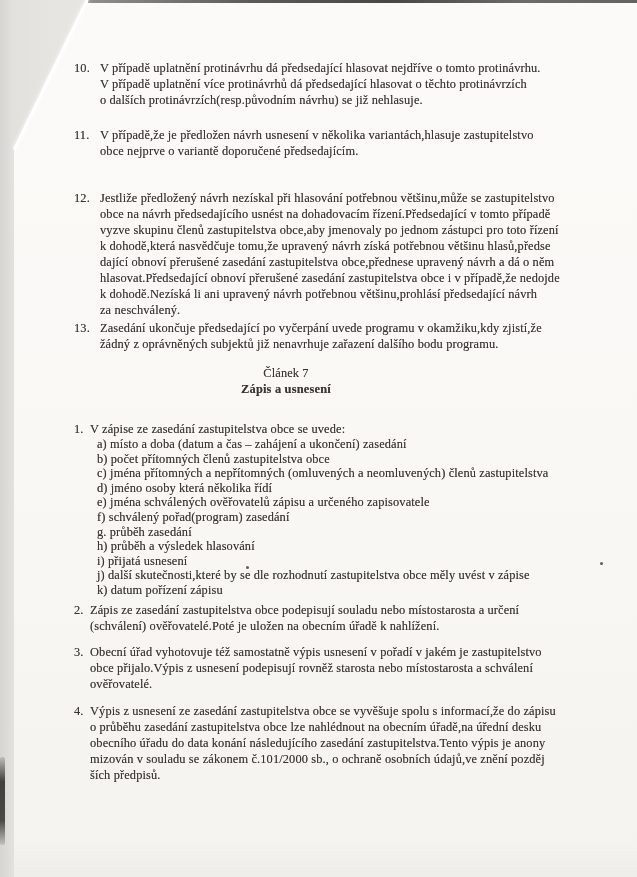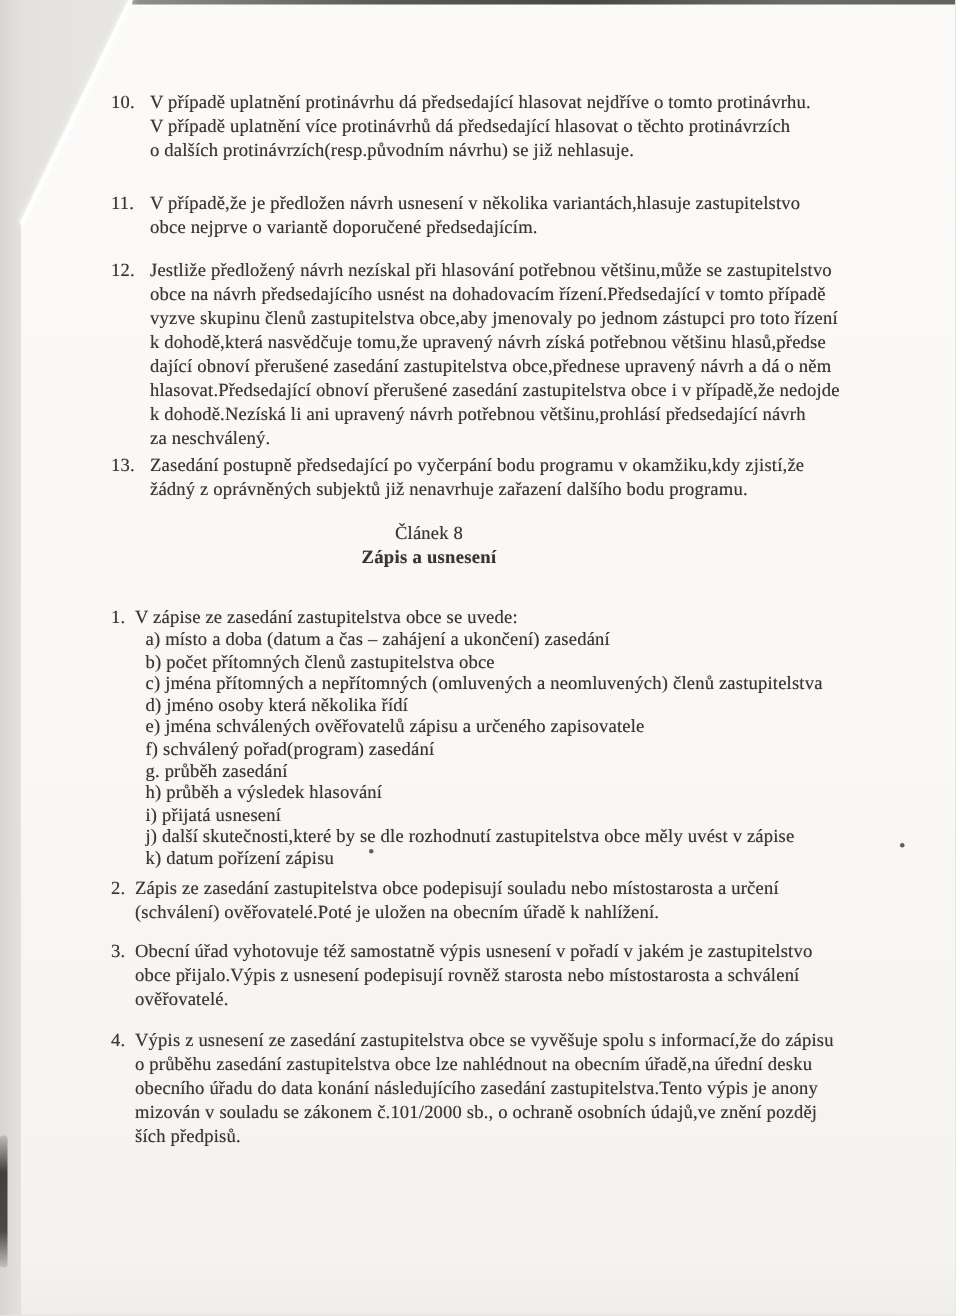--- a/index.html
+++ b/index.html
@@ -31,21 +31,21 @@
   .content{
     position:absolute;left:74px;top:60px;width:540px;
     color:#3a3531;font-size:12.4px;line-height:16px;letter-spacing:.12px;
     text-shadow:0 0 .5px rgba(58,53,49,.55);
   }
   .line{white-space:nowrap;}
   .para{position:relative;}
   #top-list .para{padding-left:26px;}
   #top-list .para .num{position:absolute;left:0;top:0;}
   #top-list .para:nth-child(1){margin-bottom:19px;}
-  #top-list .para:nth-child(2){margin-bottom:13px;}
+  #top-list .para:nth-child(2){margin-bottom:31px;}
   #top-list .para:nth-child(3){margin-bottom:2px;}
   .heading{width:424px;text-align:center;margin-top:13px;}
   .heading .title{font-weight:bold;letter-spacing:.2px;}
   #bottom-list{margin-top:24px;}
   #bottom-list .para{padding-left:16px;}
   #bottom-list .para .num{position:absolute;left:0;top:0;}
   #bottom-list .para:nth-child(1){margin-bottom:4px;}
   #bottom-list .para:nth-child(2){margin-bottom:10px;}
   #bottom-list .para:nth-child(3){margin-bottom:11px;}
   .sub{padding-left:7px;line-height:14.6px;white-space:nowrap;}
@@ -83,26 +83,26 @@
             <div class="line">obce na návrh předsedajícího usnést na dohadovacím řízení.Předsedající v tomto případě</div>
             <div class="line">vyzve skupinu členů zastupitelstva obce,aby jmenovaly po jednom zástupci pro toto řízení</div>
             <div class="line">k dohodě,která nasvědčuje tomu,že upravený návrh získá potřebnou většinu hlasů,předse</div>
             <div class="line">dající obnoví přerušené zasedání zastupitelstva obce,přednese upravený návrh a dá o něm</div>
             <div class="line">hlasovat.Předsedající obnoví přerušené zasedání zastupitelstva obce i v případě,že nedojde</div>
             <div class="line">k dohodě.Nezíská li ani upravený návrh potřebnou většinu,prohlásí předsedající návrh</div>
             <div class="line">za neschválený.</div>
           </div>
           <div class="para">
             <span class="num">13.</span>
-            <div class="line">Zasedání postupně předsedající po vyčerpání bodu programu v okamžiku,kdy zjistí,že</div>
+            <div class="line">Zasedání ukončuje předsedající po vyčerpání uvede programu v okamžiku,kdy zjistí,že</div>
             <div class="line">žádný z oprávněných subjektů již nenavrhuje zařazení dalšího bodu programu.</div>
           </div>
         </div>
       <div class="heading">
-        <div class="num-line">Článek 8</div>
+        <div class="num-line">Článek 7</div>
         <div class="title">Zápis a usnesení</div>
       </div>
       <div id="bottom-list">
           <div class="para">
             <span class="num">1.</span>
             <div class="line">V zápise ze zasedání zastupitelstva obce se uvede:</div>
             <div class="line sub">a) místo a doba (datum a čas – zahájení a ukončení) zasedání</div>
             <div class="line sub">b) počet přítomných členů zastupitelstva obce</div>
             <div class="line sub">c) jména přítomných a nepřítomných (omluvených a neomluvených) členů zastupitelstva</div>
             <div class="line sub">d) jméno osoby která několika řídí</div>

